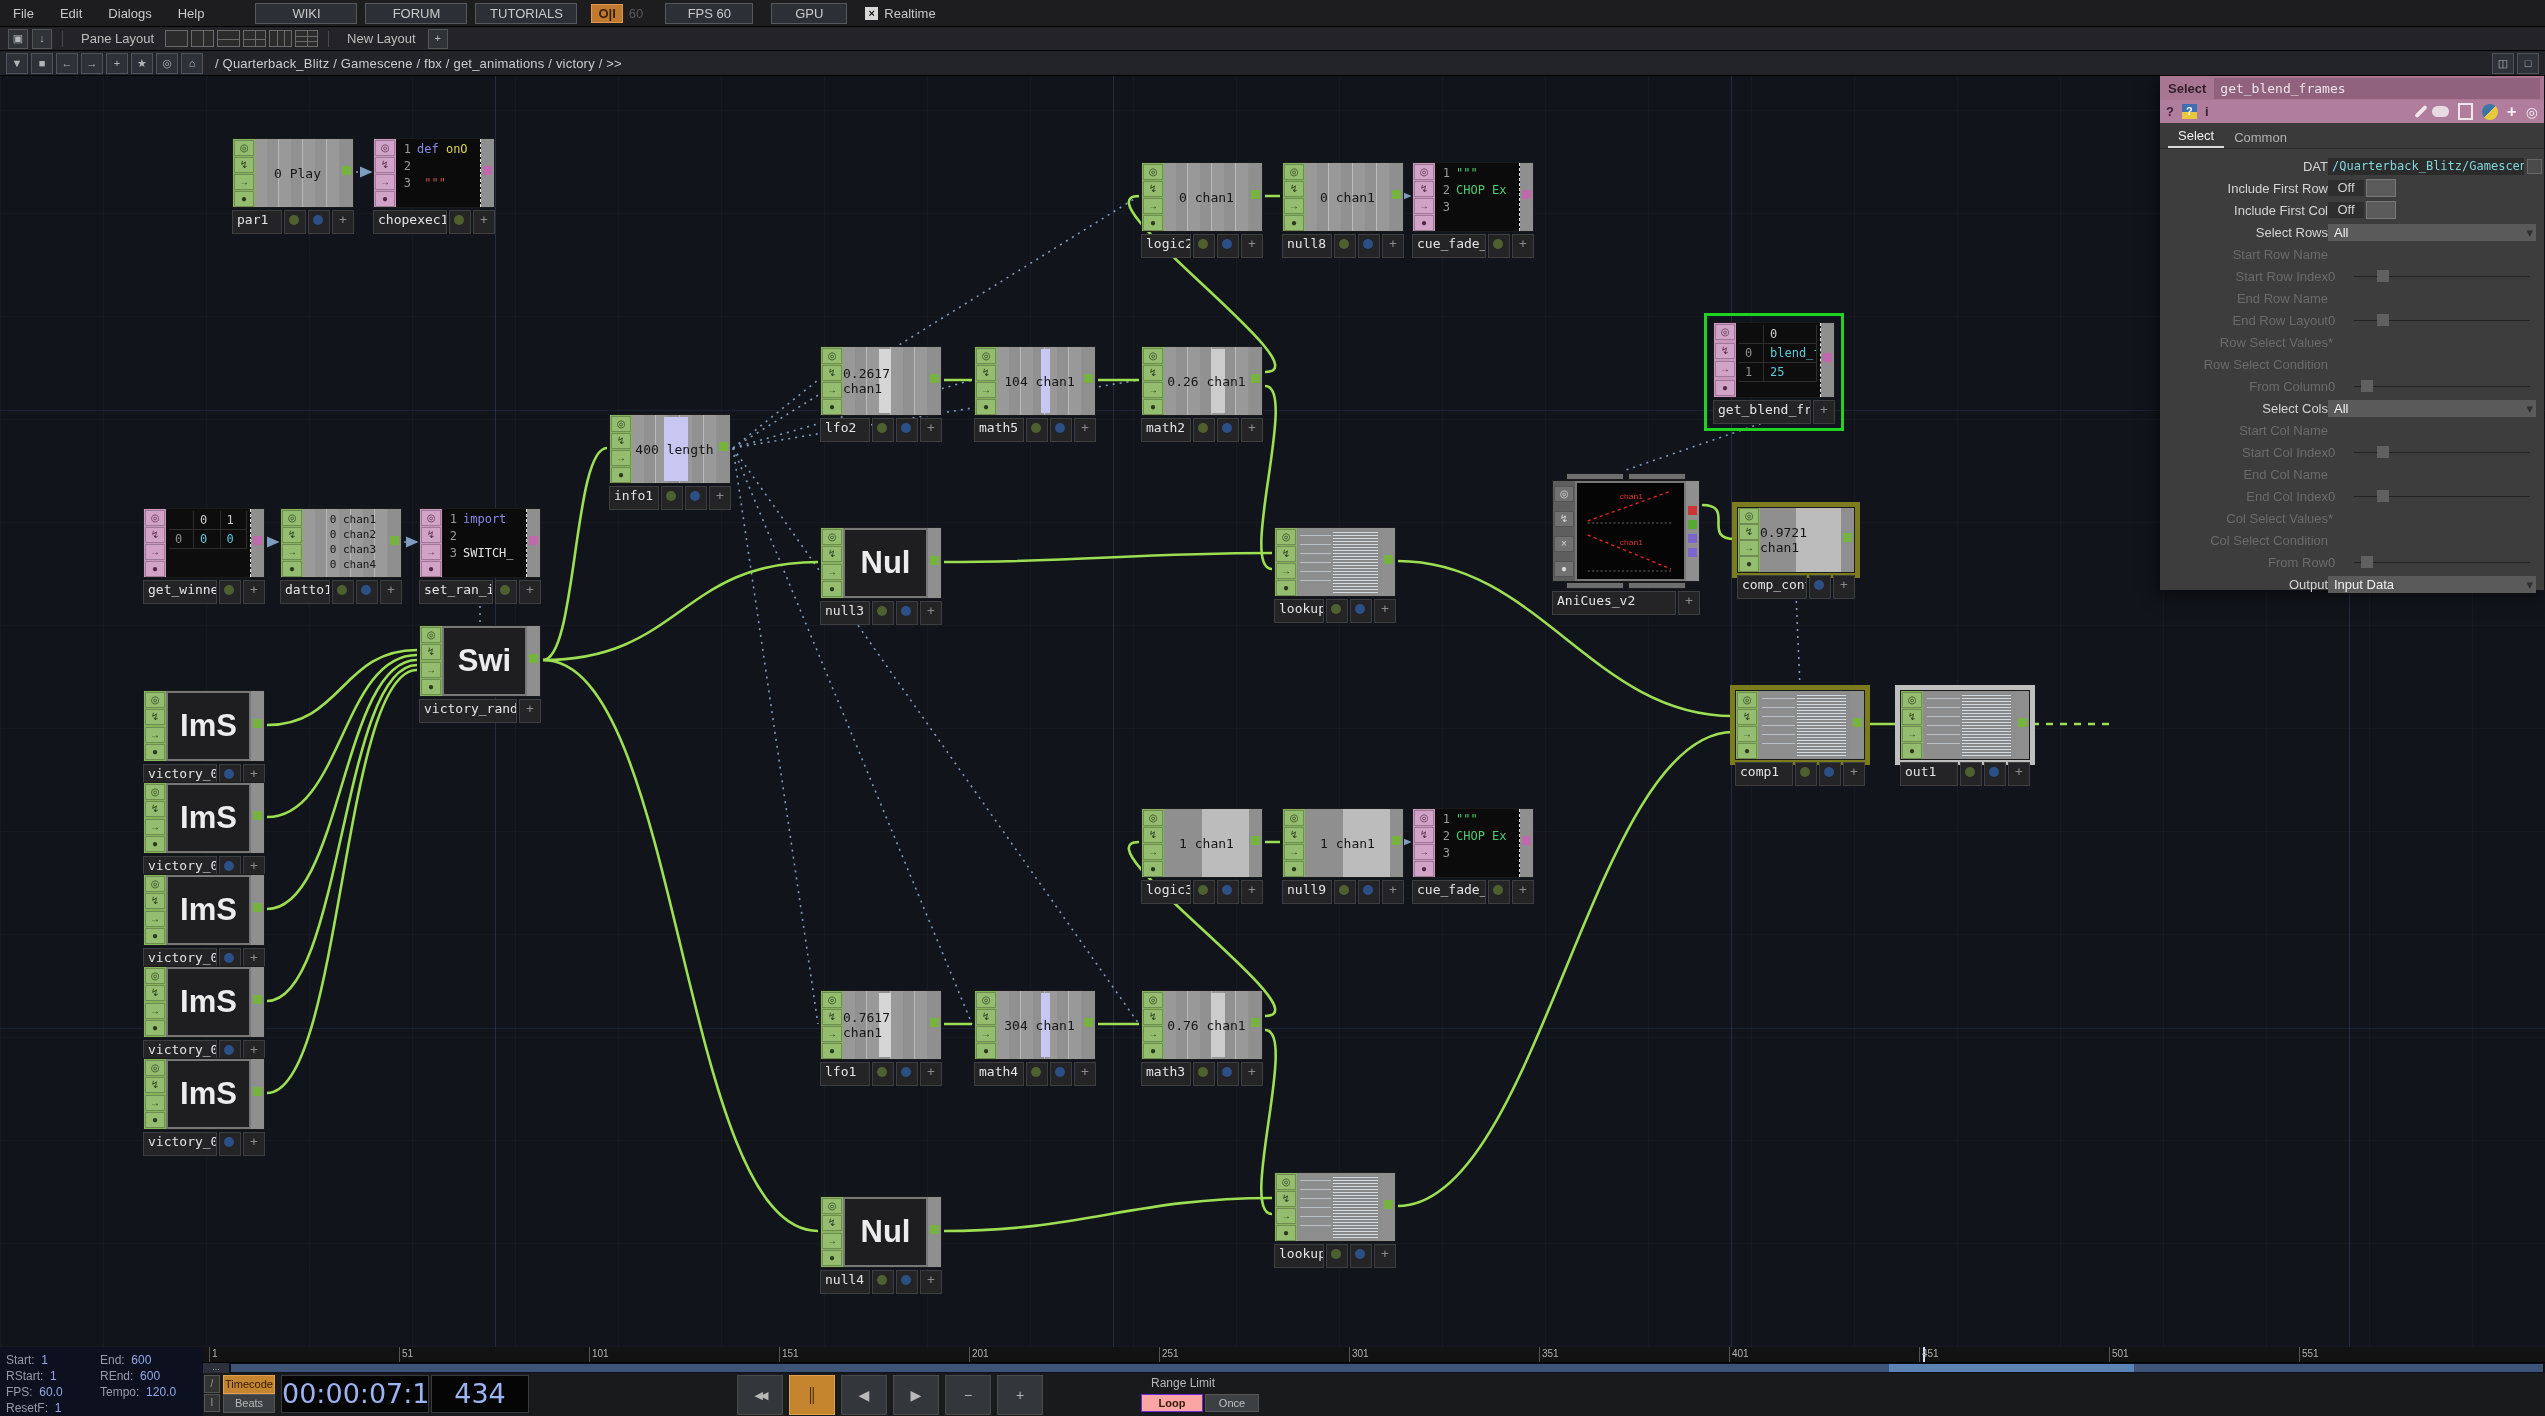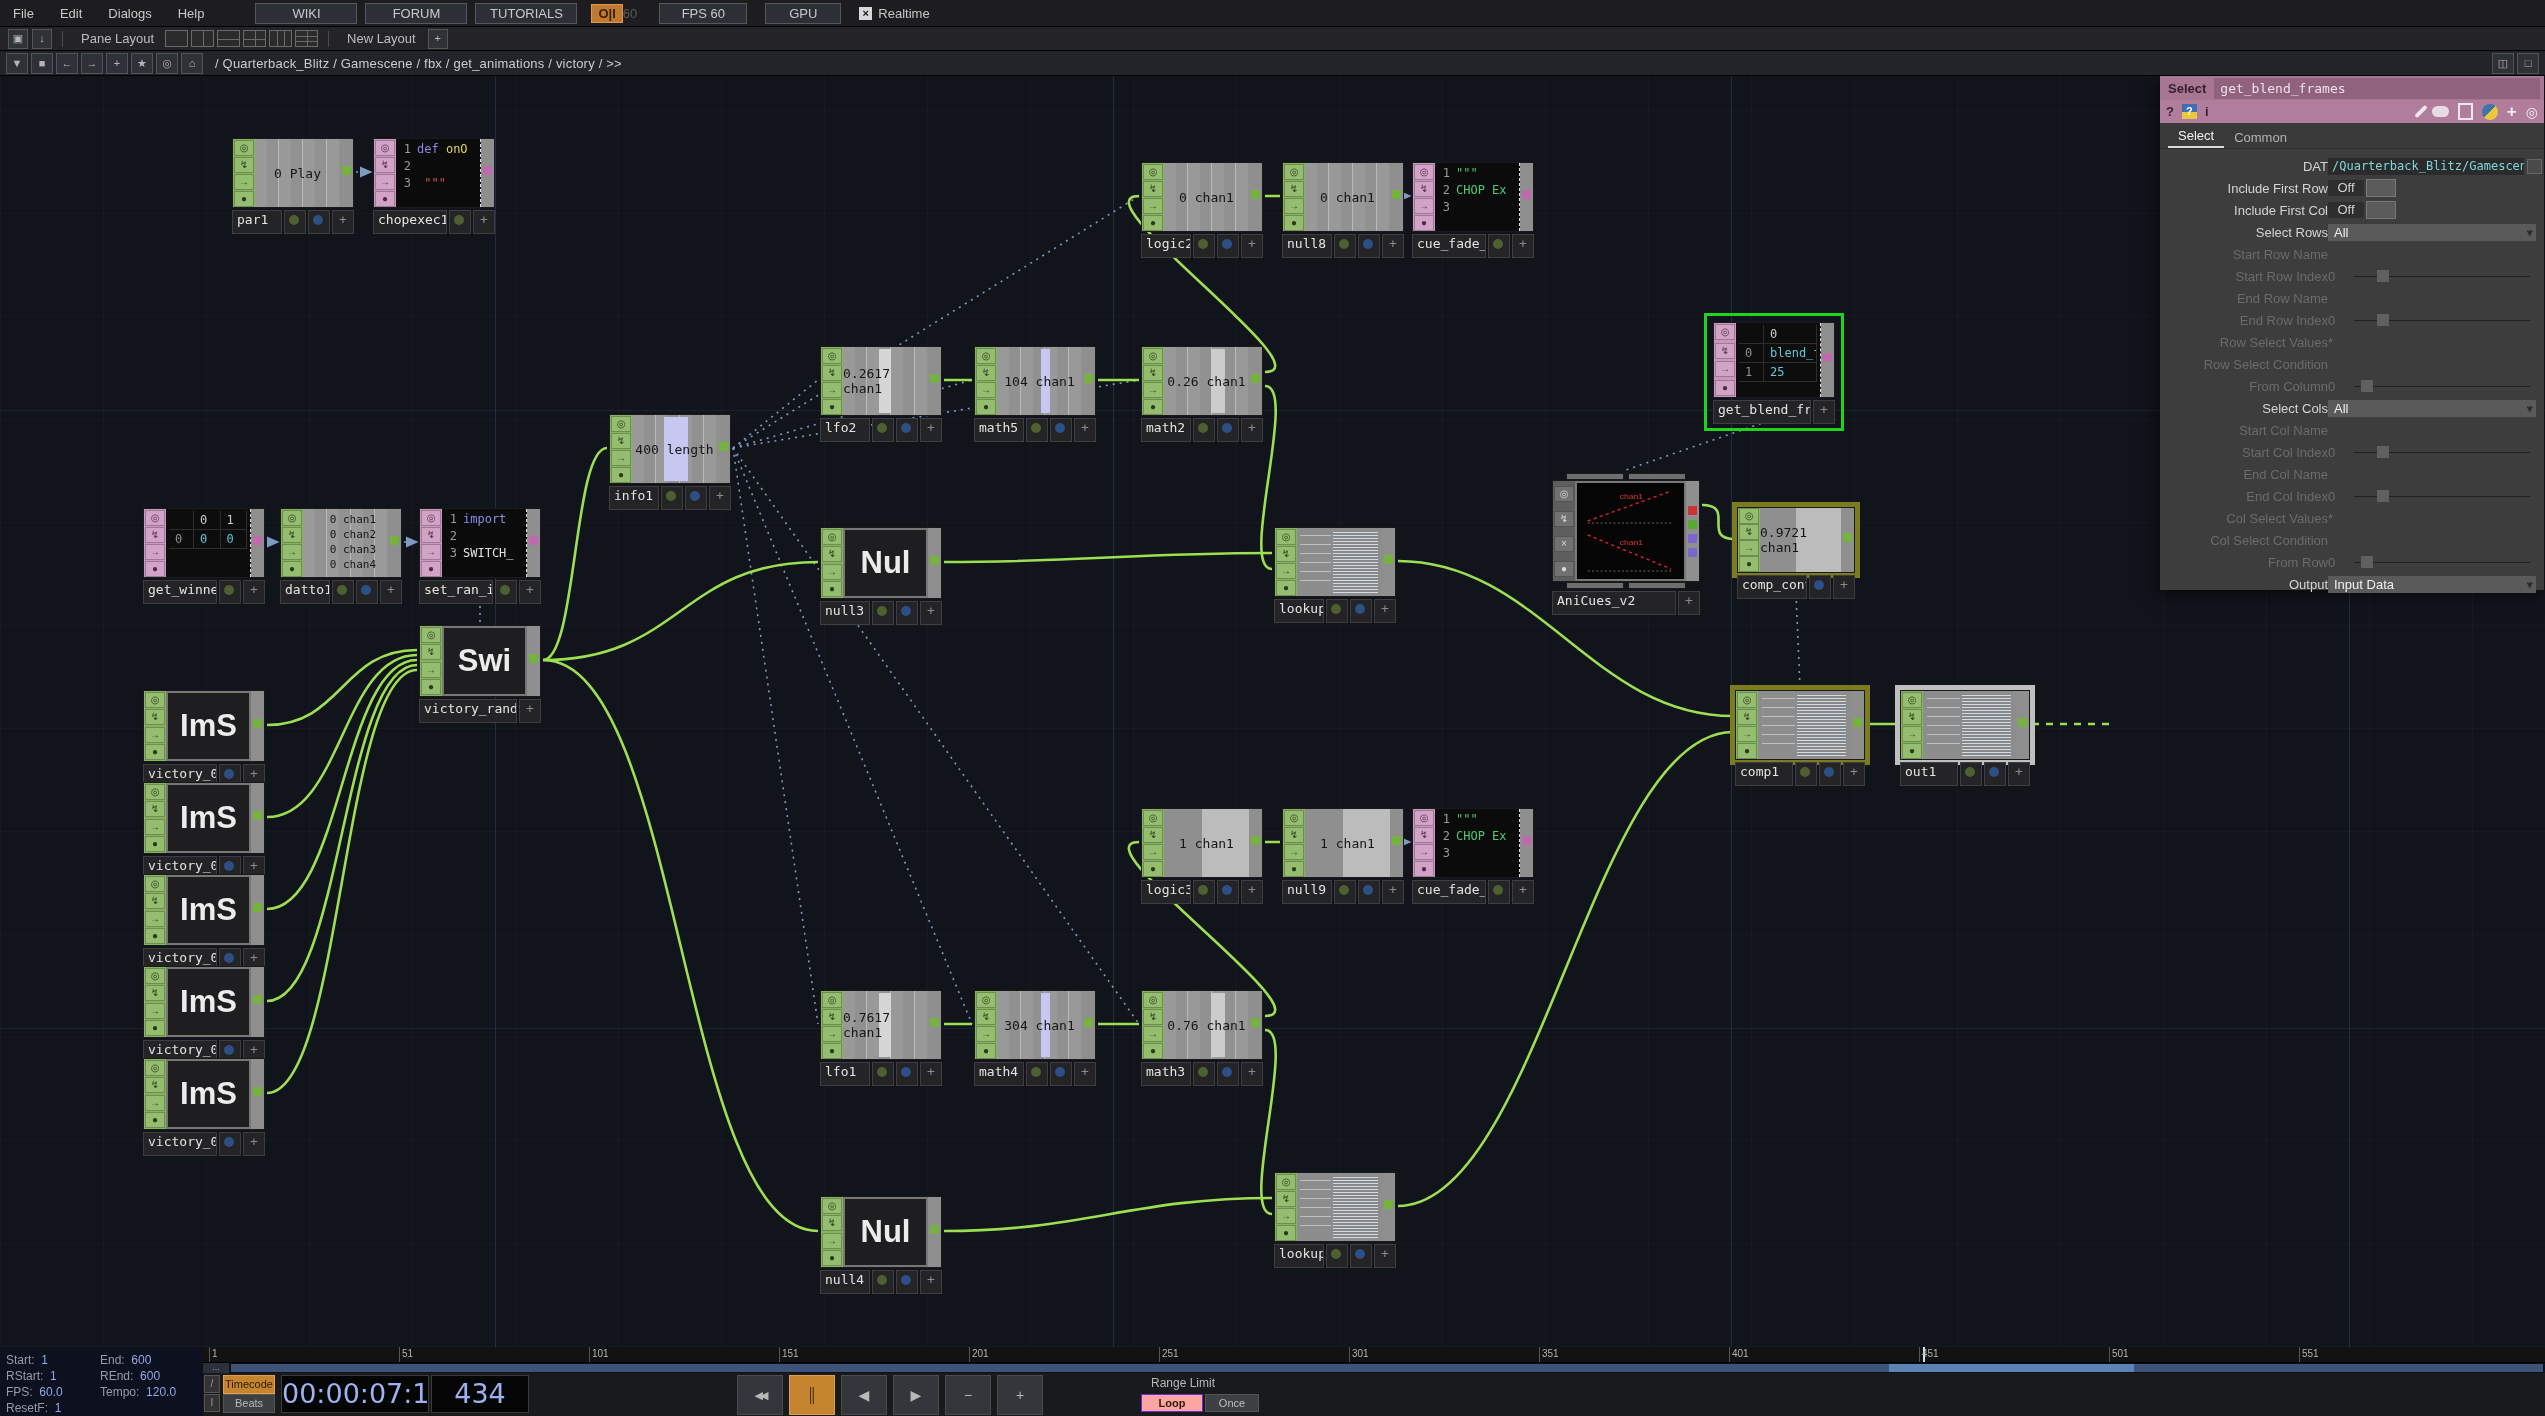--- a/index.html
+++ b/index.html
@@ -6,21 +6,21 @@
   body{width:2545px;height:1416px;position:relative;overflow:hidden;background:#0d0f14;
        font-family:"Liberation Sans",sans-serif;color:#c8c8c8;font-size:13px}
   
   .menubar{position:absolute;left:0;top:0;width:100%;height:26px;background:#1d1d20;
            border-bottom:1px solid #000;display:flex;align-items:center;z-index:30}
   .menu-item{padding:0 13px;color:#c9c9c9;cursor:default}
   .tb-btn{border:1px solid #55595e;background:#2c3036;color:#c9c9c9;text-align:center;
           padding:2px 0;width:100px;margin-left:8px}
   .oi-btn{background:#c07a30;border:1px solid #e09850;color:#3a2205;font-weight:bold;
           padding:1px 6px;margin-left:14px}
-  .dim-val{color:#5a5a5a;margin-left:0}
+  .dim-val{color:#5a5a5a;margin-left:6px}
   .fps-btn{width:86px}
   .rt-box{width:13px;height:13px;background:#d8d8d8;color:#111;font-size:11px;line-height:13px;
           text-align:center;margin:0 6px 0 18px;font-weight:bold}
   .status-field{border:1px solid #4a4a4a;background:#141414;color:#b8b8b8;
                 padding:2px 10px;margin-left:8px;width:1160px;height:16px;overflow:hidden;white-space:nowrap}
   .layoutbar{position:absolute;left:0;top:27px;width:100%;height:23px;background:#242428;
              border-bottom:1px solid #000;display:flex;align-items:center;z-index:30}
   .sq-btn{width:18px;height:18px;border:1px solid #555;background:#2f3338;color:#b8b8b8;
           text-align:center;line-height:17px;font-size:11px;margin-left:4px}
   .vsep{width:1px;height:16px;background:#4a4a4a;margin:0 10px}
@@ -1316,21 +1316,21 @@
           </span>
         </span>
       </div>
       <div class="prow off">
         <span class="plabel">End Row  Name</span>
         <span class="pctrl">
           <span class="p-val"></span>
         </span>
       </div>
       <div class="prow off">
-        <span class="plabel">End Row Index</span>
+        <span class="plabel">End Row Layout</span>
         <span class="pctrl">
           <span class="p-val">0</span>
           <span class="p-track">
             <span class="p-handle" style="left: 13%;"></span>
           </span>
         </span>
       </div>
       <div class="prow off">
         <span class="plabel">Row Select Values</span>
         <span class="pctrl">

